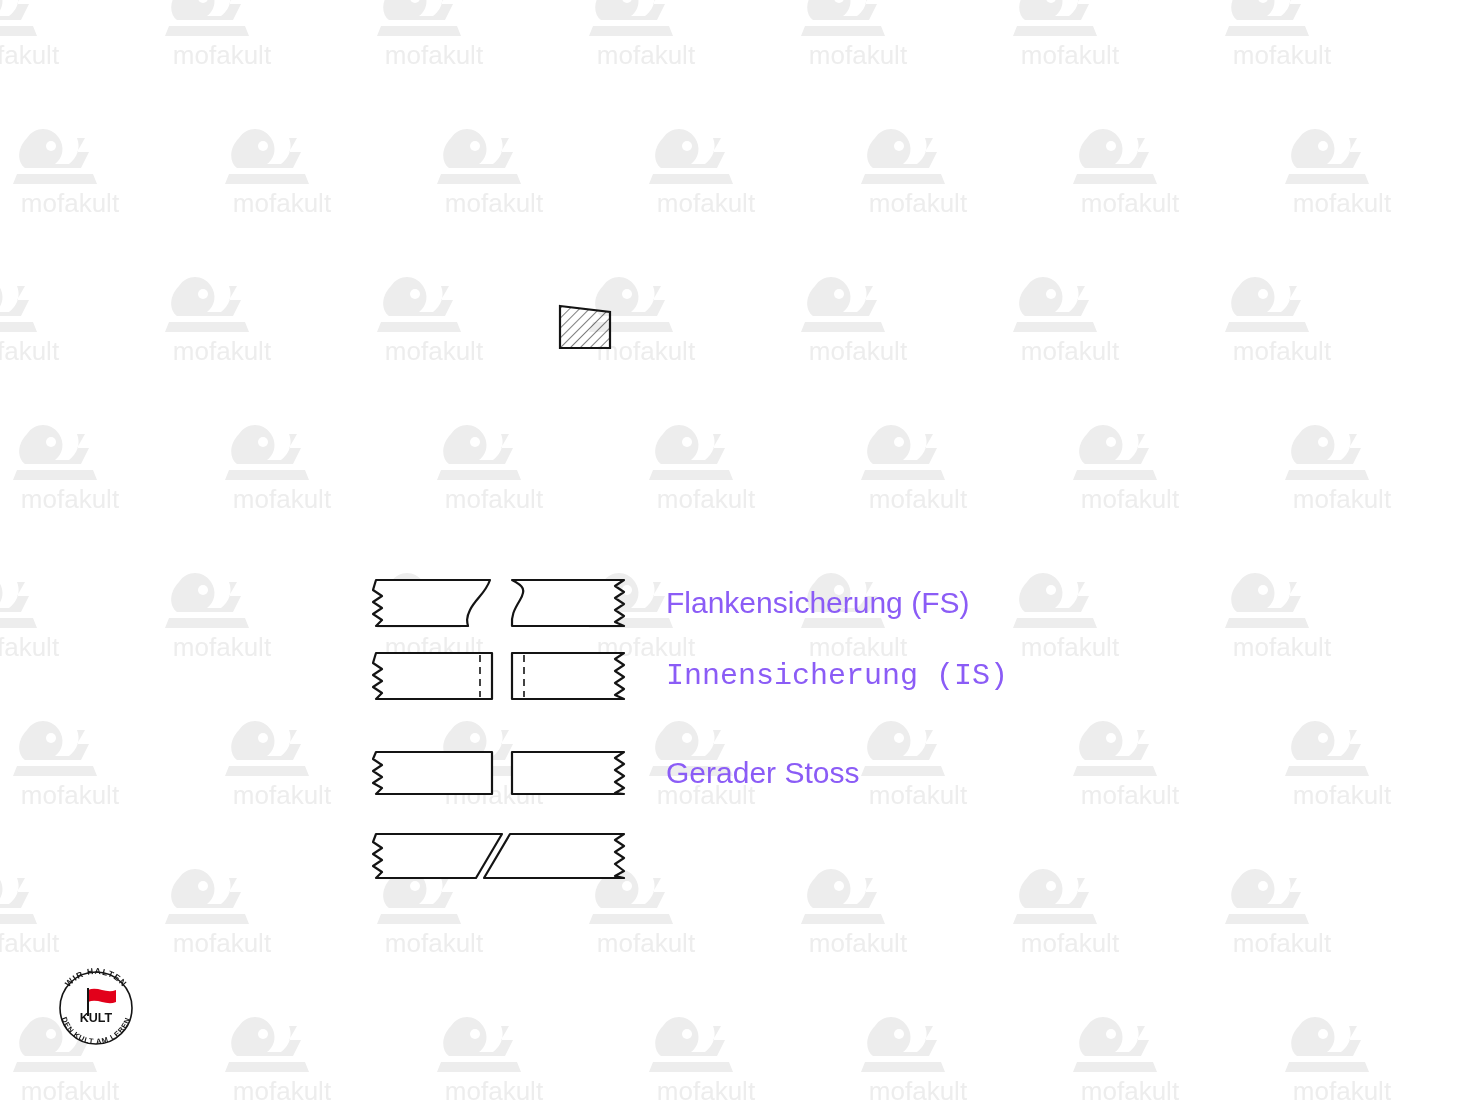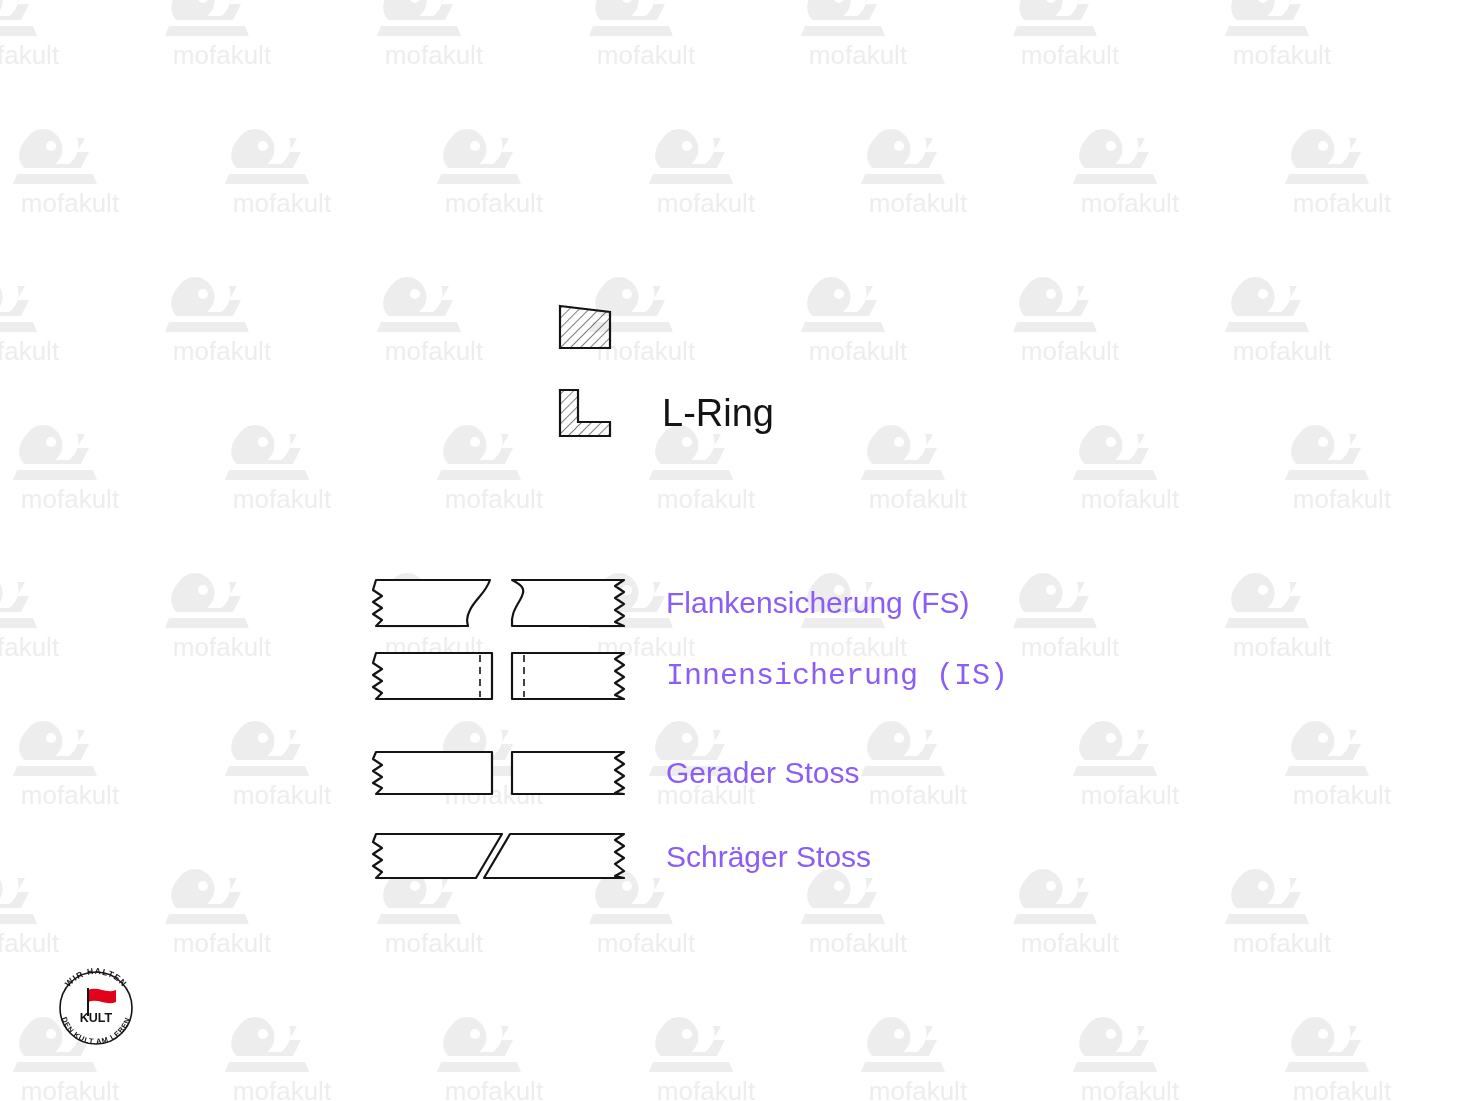--- a/index.html
+++ b/index.html
@@ -698,33 +698,20 @@
         <defs>
           <pattern id="hatch2" width="7" height="7" patternTransform="rotate(45)" patternUnits="userSpaceOnUse">
             <line x1="0" y1="0" x2="0" y2="7" stroke="#141414" stroke-width="1.1"></line>
           </pattern>
         </defs>
         <polygon points="4,14 54,20 54,56 4,56" fill="url(#hatch2)" stroke="#141414" stroke-width="2.2"></polygon>
       </svg>
     </div>
   </div>
 
-  <div class="legend-row" id="row-lring">
-    <div class="legend-glyph">
-      <svg width="70" height="70" viewBox="0 0 70 70">
-        <defs>
-          <pattern id="hatch3" width="7" height="7" patternTransform="rotate(45)" patternUnits="userSpaceOnUse">
-            <line x1="0" y1="0" x2="0" y2="7" stroke="#141414" stroke-width="1.1"></line>
-          </pattern>
-        </defs>
-        <polygon points="4,12 22,12 22,44 54,44 54,58 4,58" fill="url(#hatch3)" stroke="#141414" stroke-width="2.2"></polygon>
-      </svg>
-    </div>
-    <div class="legend-label">L-Ring</div>
-  </div>
 
   <div class="joint-row" id="row-fs">
     <div class="joint-glyph">
       <svg width="262" height="70" viewBox="0 0 262 70">
 
         <path d="M4,12 L118,12 C113,26 104,30 98,42 C94,50 95,54 96,58 L4,58 L10,52 L1,46 L10,40 L1,34 L10,28 L1,22 Z" fill="#ffffff" stroke="#141414" stroke-width="2.2" stroke-linejoin="round"></path>
 
         <path d="M140,12 L252,12 L243,18 L252,24 L243,30 L252,36 L243,42 L252,48 L243,54 L252,58 L140,58 C139,48 142,42 148,32 C154,22 152,18 140,12 Z" fill="#ffffff" stroke="#141414" stroke-width="2.2" stroke-linejoin="round"></path>
       </svg>
     </div>
@@ -753,21 +740,20 @@
     <div class="joint-label">Gerader Stoss</div>
   </div>
 
   <div class="joint-row" id="row-ss">
     <div class="joint-glyph">
       <svg width="262" height="70" viewBox="0 0 262 70">
         <path d="M4,12 L130,12 L104,56 L4,56 L10,50 L1,44 L10,38 L1,32 L10,26 L1,20 Z" fill="#ffffff" stroke="#141414" stroke-width="2.2" stroke-linejoin="round"></path>
         <path d="M138,12 L252,12 L243,18 L252,24 L243,30 L252,36 L243,42 L252,49 L243,54 L252,56 L112,56 Z" fill="#ffffff" stroke="#141414" stroke-width="2.2" stroke-linejoin="round"></path>
       </svg>
     </div>
-    <div class="joint-label">Schräger Stoss</div>
   </div>
 
   <div id="footer">
     <div id="footer-badge">
       <svg width="96" height="96" viewBox="0 0 96 96">
         <defs>
           <path id="arcTop" d="M 14,48 A 34,34 0 0 1 82,48"></path>
           <path id="arcBottom" d="M 12,48 A 36,36 0 0 0 84,48"></path>
         </defs>
         <circle cx="48" cy="48" r="36" fill="#ffffff" stroke="#141414" stroke-width="1.6"></circle>

